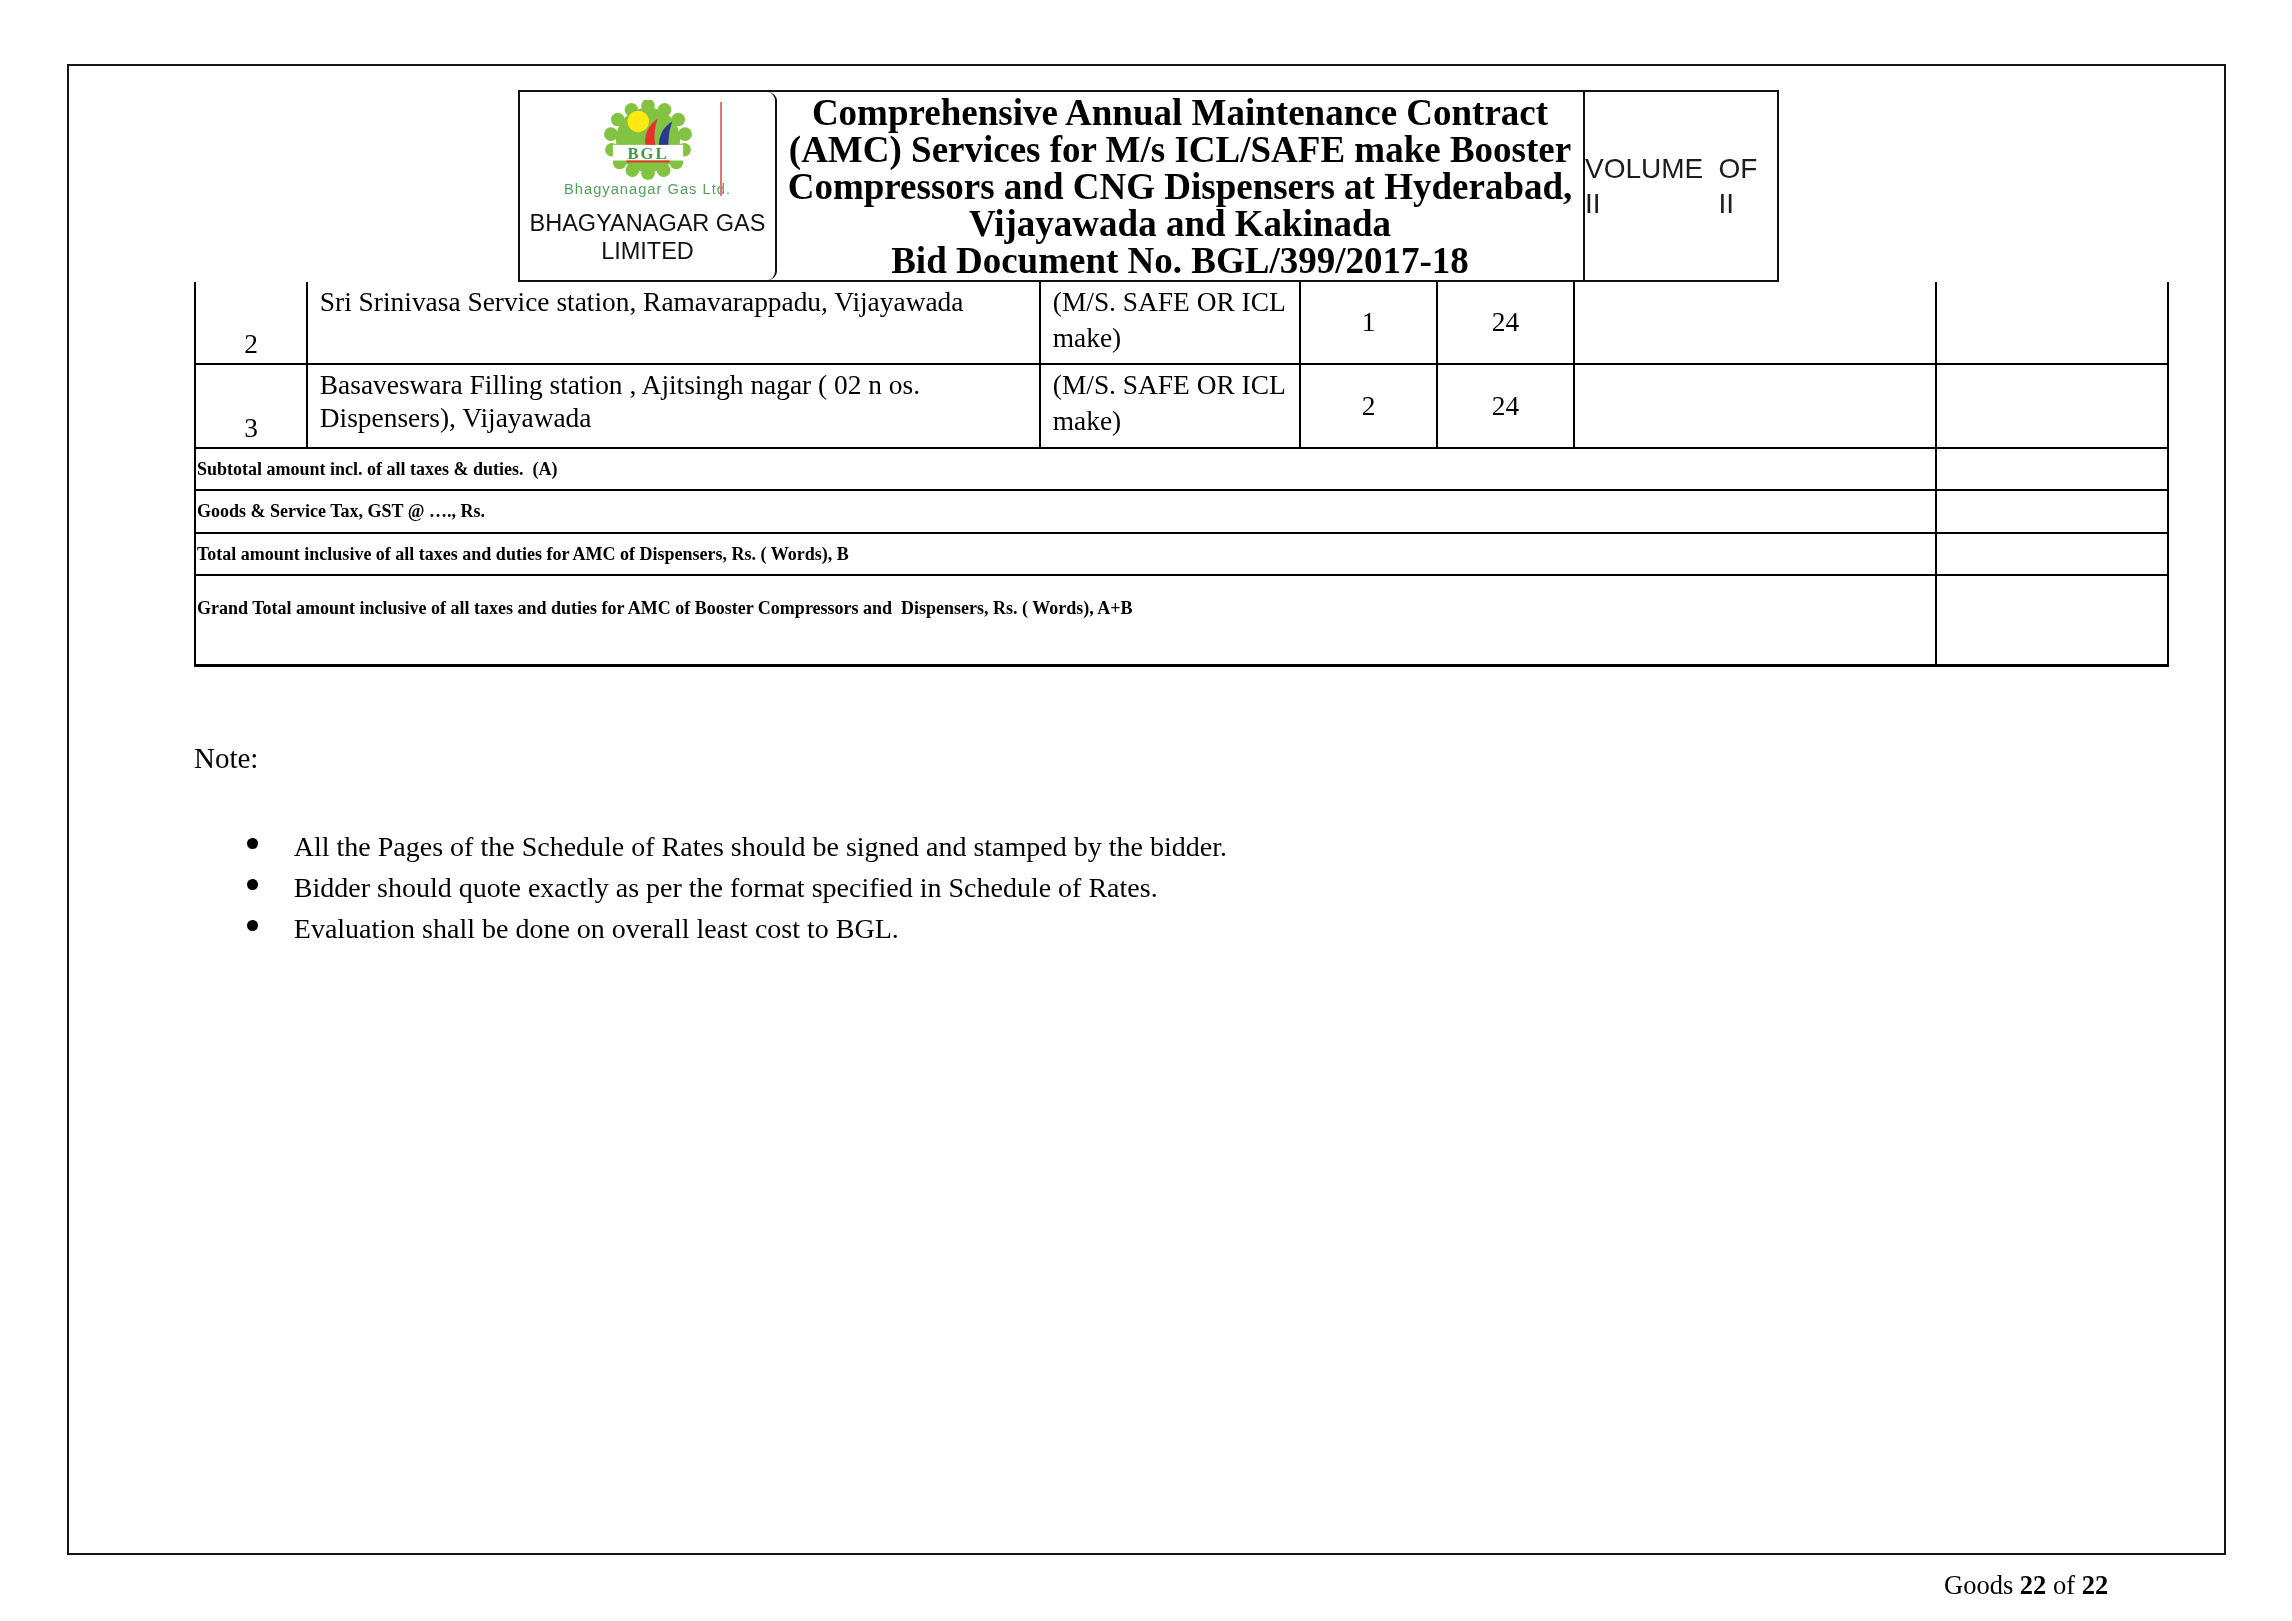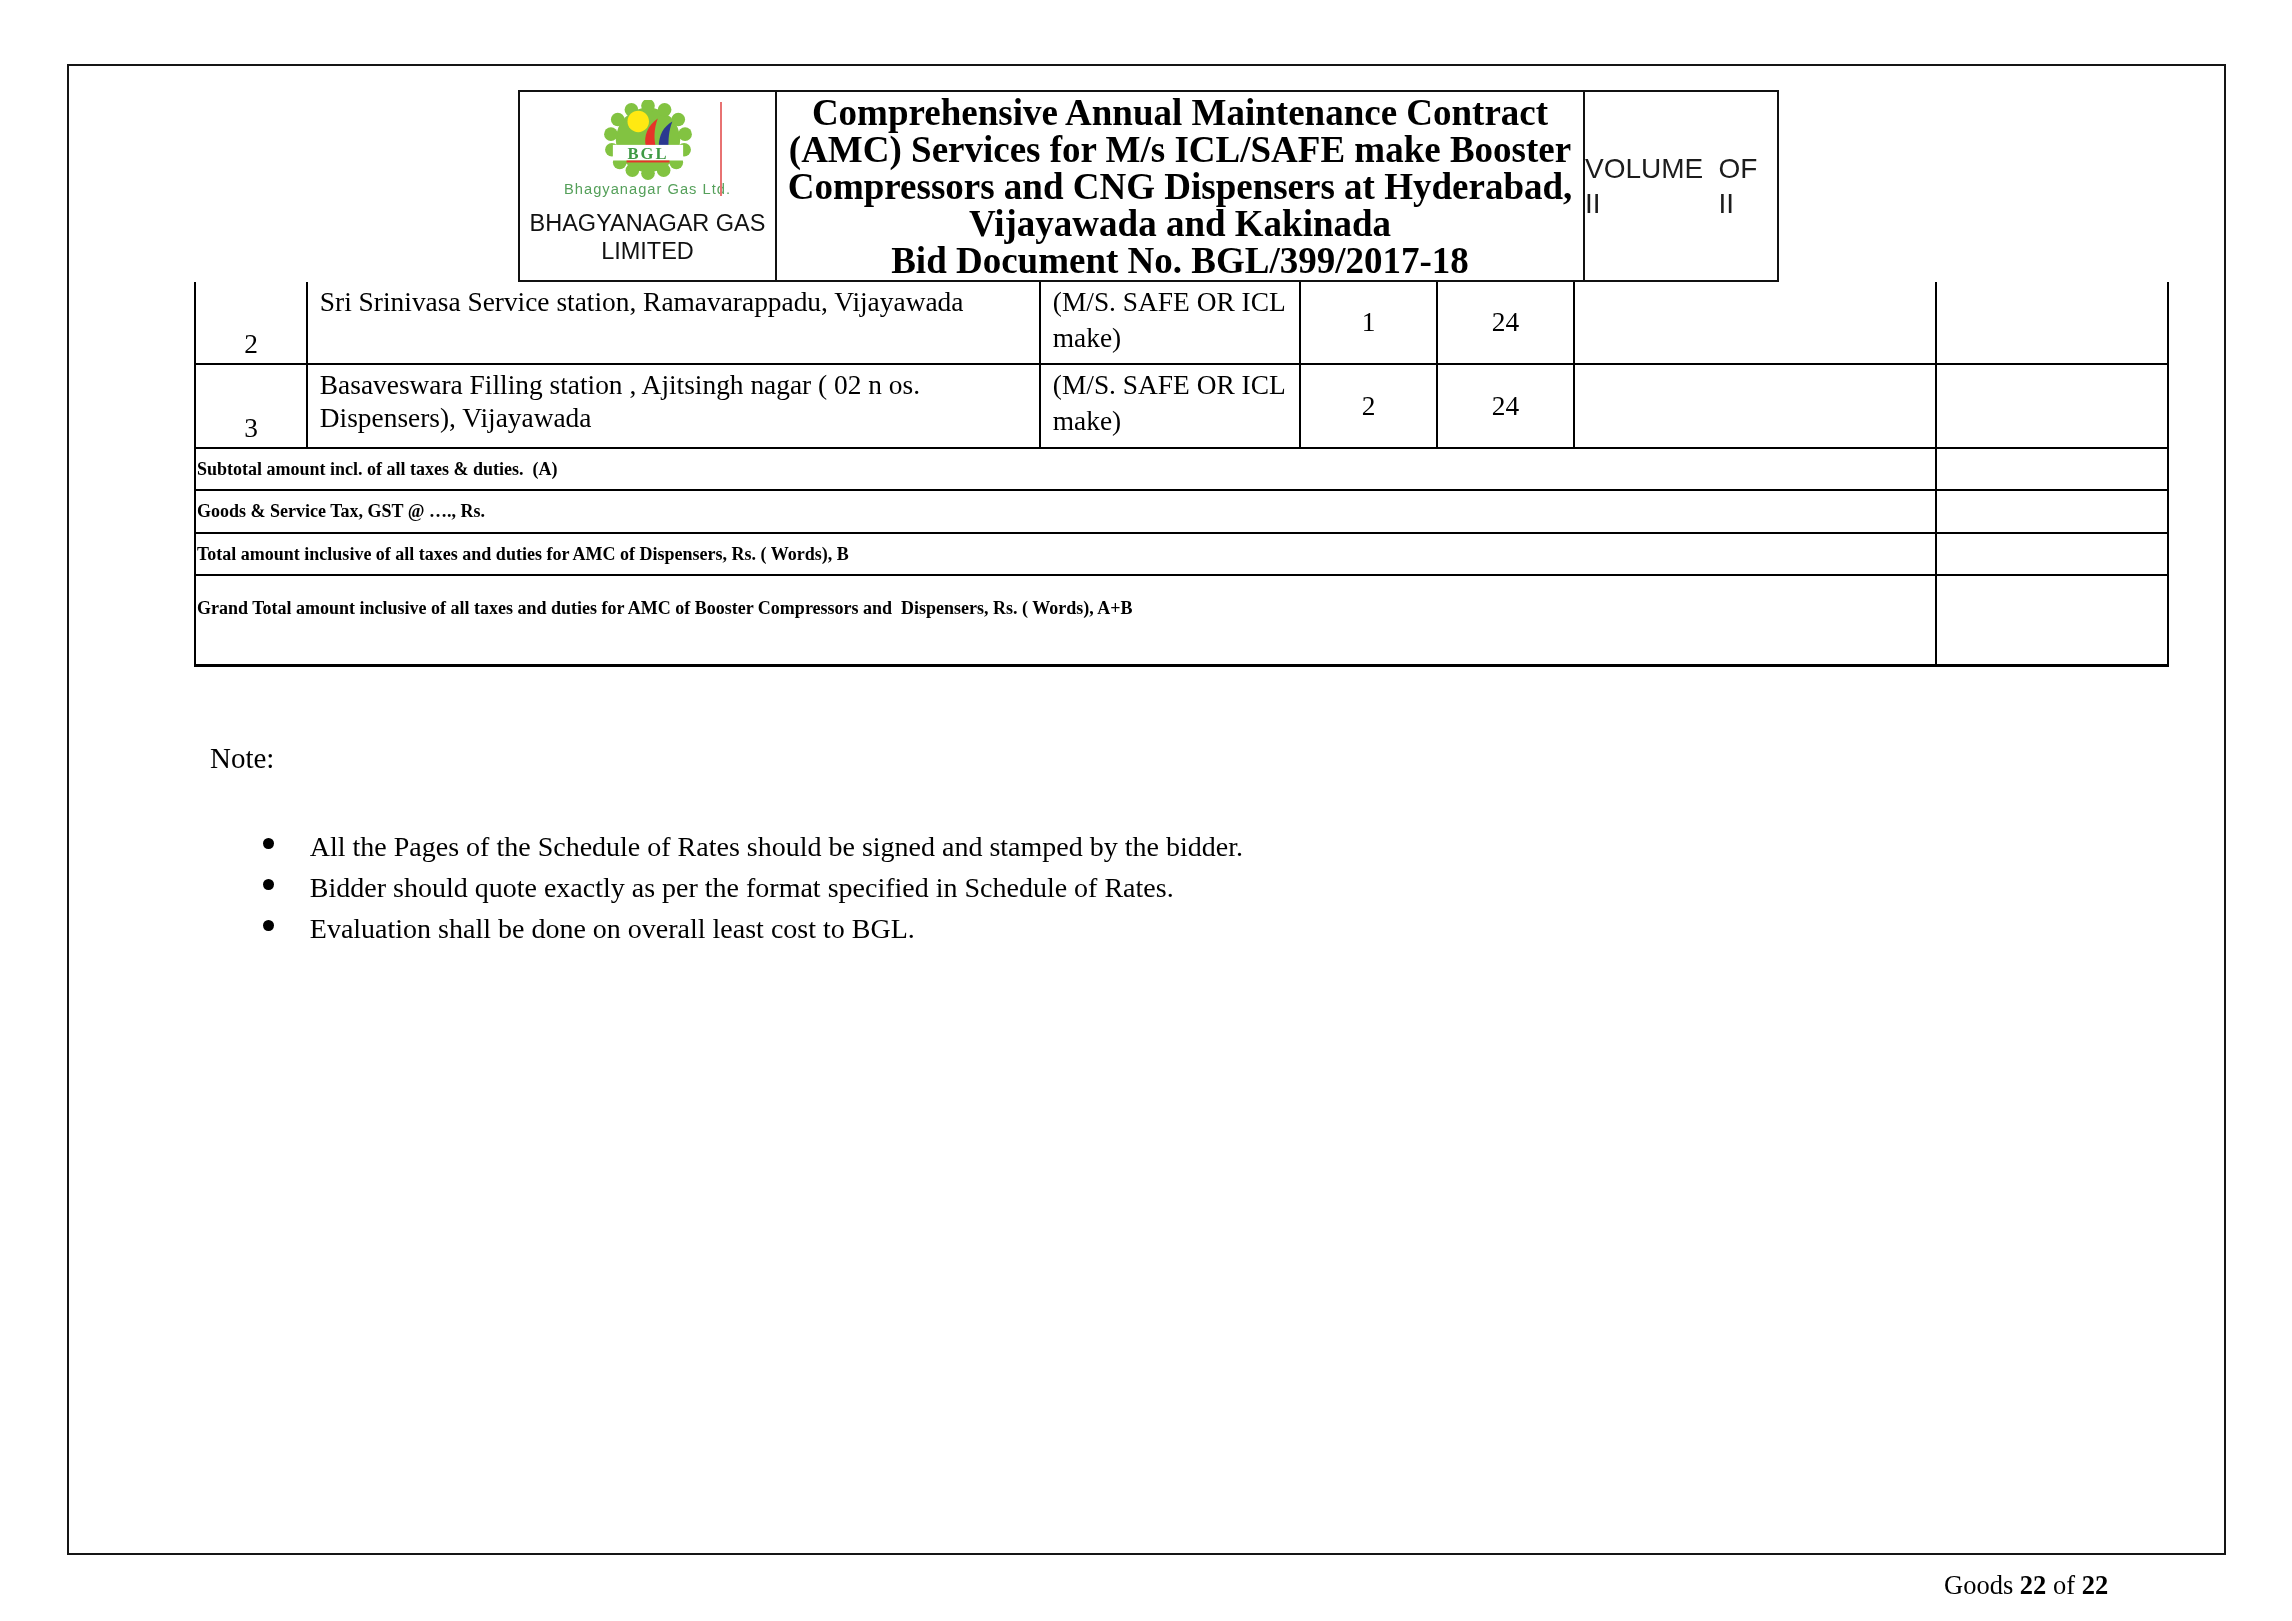--- a/index.html
+++ b/index.html
@@ -18,21 +18,21 @@
     border:2px solid #151515;
   }
   
   .letterhead{
     position:absolute;left:518px;top:90px;width:1261px;height:192px;
     border:2px solid #111;display:flex;background:#fff;
   }
   .lh-logo{
     width:257px;flex:0 0 257px;border-right:2px solid #111;
     display:flex;flex-direction:column;align-items:center;
-    padding-top:7.8px;position:relative;
+    padding-top:7.8px;position:relative;border-radius:9px;
   }
   .lh-logo .red-rule{
     position:absolute;left:200px;top:9.8px;width:2px;height:94px;background:#e87272;
   }
   .logo-caption{
     font-family:"Liberation Sans", sans-serif;
     font-size:14.7px;color:#55a05a;margin-top:1px;letter-spacing:1px;
   }
   .company-name{
     font-family:"Liberation Sans", sans-serif;
@@ -64,21 +64,21 @@
   td.desc{vertical-align:top;text-align:left;padding:3.9px 9.8px 0 11.8px;line-height:33px;}
   td.make{vertical-align:top;text-align:left;padding:2px 7.8px 0 11.8px;line-height:36px;}
   td.qty,td.months{vertical-align:middle;text-align:center;}
   td.sum-label{
     font-weight:bold;font-size:18px;text-align:left;vertical-align:middle;
     padding-right:11.8px;white-space:pre-wrap;
   }
   td.sum-label.top{vertical-align:top;padding-top:22px;}
   td.blank{background:#fff;}
   
-  .note{position:absolute;left:210px;top:741px;width:1372px;}
+  .note{position:absolute;left:194px;top:741px;width:1372px;}
   .note-heading{font-size:29px;line-height:35px;}
   .note-list{margin-top:50px;}
   .note-item{
     display:flex;align-items:baseline;font-size:28px;line-height:41px;
   }
   .bullet-dot{
     flex:0 0 auto;width:10.8px;height:10.8px;border-radius:50%;background:#000;
     margin-left:53px;margin-right:36px;position:relative;top:-6.9px;
   }
   

